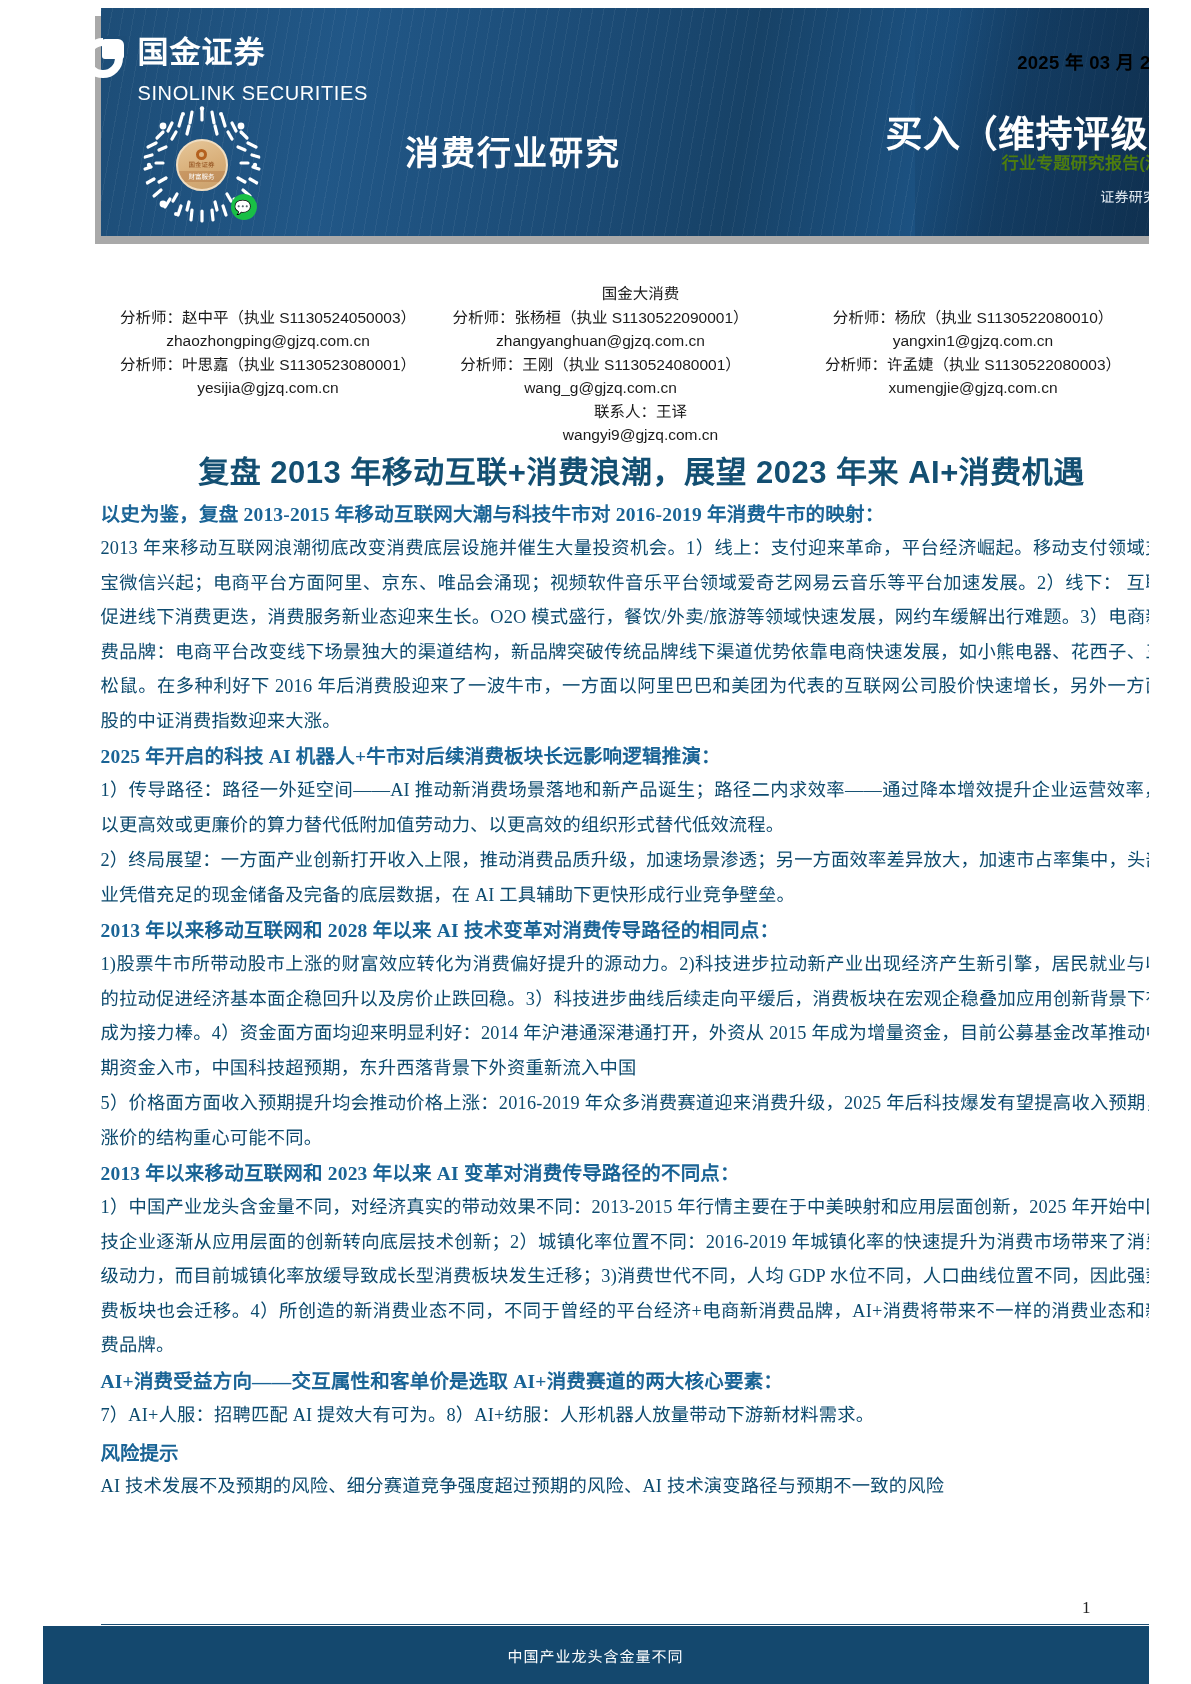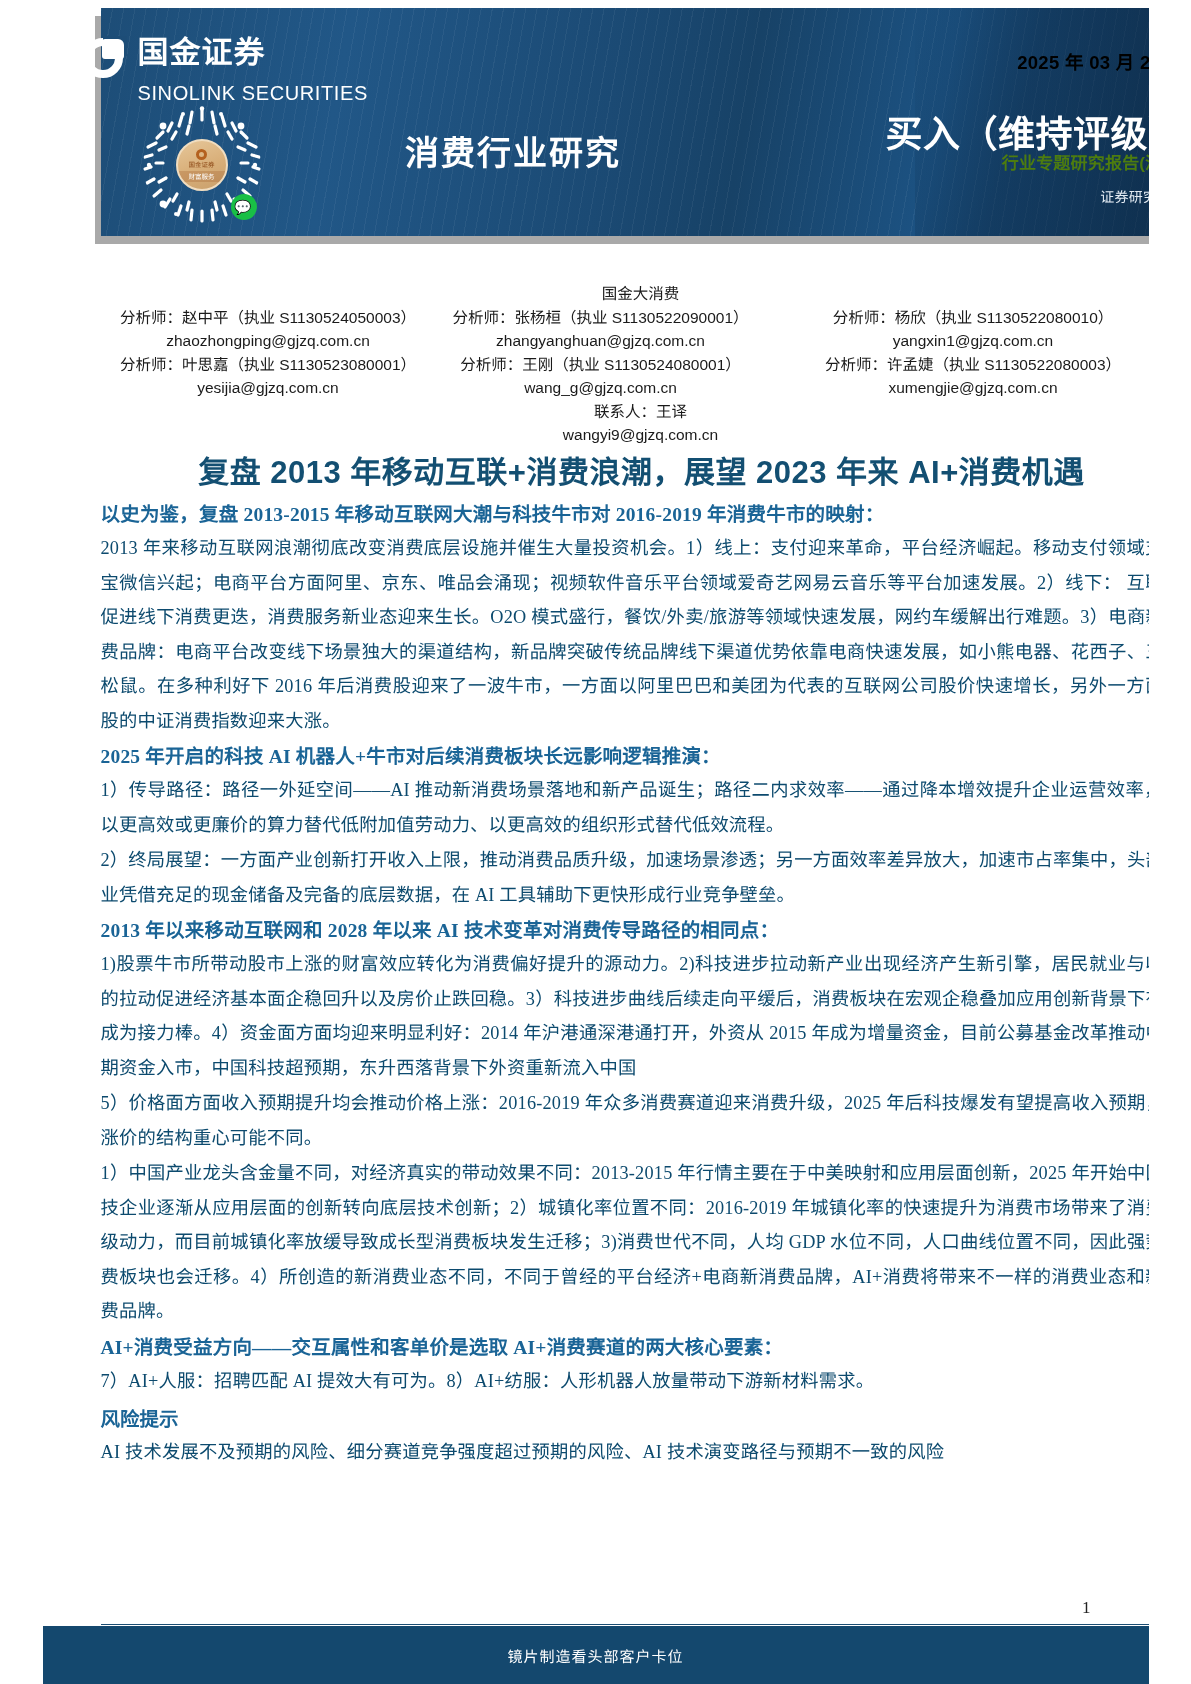--- a/index.html
+++ b/index.html
@@ -485,27 +485,28 @@
     <p class="para">2013 年来移动互联网浪潮彻底改变消费底层设施并催生大量投资机会。1）线上：支付迎来革命，平台经济崛起。移动支付领域支付宝微信兴起；电商平台方面阿里、京东、唯品会涌现；视频软件音乐平台领域爱奇艺网易云音乐等平台加速发展。2）线下： 互联网促进线下消费更迭，消费服务新业态迎来生长。O2O 模式盛行，餐饮/外卖/旅游等领域快速发展，网约车缓解出行难题。3）电商新消费品牌：电商平台改变线下场景独大的渠道结构，新品牌突破传统品牌线下渠道优势依靠电商快速发展，如小熊电器、花西子、三只松鼠。在多种利好下 2016 年后消费股迎来了一波牛市，一方面以阿里巴巴和美团为代表的互联网公司股价快速增长，另外一方面 A 股的中证消费指数迎来大涨。</p>
 
     <h2 class="sec">2025 年开启的科技 AI 机器人+牛市对后续消费板块长远影响逻辑推演：</h2>
     <p class="para">1）传导路径：路径一外延空间——AI 推动新消费场景落地和新产品诞生；路径二内求效率——通过降本增效提升企业运营效率，AI 以更高效或更廉价的算力替代低附加值劳动力、以更高效的组织形式替代低效流程。</p>
     <p class="para">2）终局展望：一方面产业创新打开收入上限，推动消费品质升级，加速场景渗透；另一方面效率差异放大，加速市占率集中，头部企业凭借充足的现金储备及完备的底层数据，在 AI 工具辅助下更快形成行业竞争壁垒。</p>
 
     <h2 class="sec">2013 年以来移动互联网和 2028 年以来 AI 技术变革对消费传导路径的相同点：</h2>
     <p class="para">1)股票牛市所带动股市上涨的财富效应转化为消费偏好提升的源动力。2)科技进步拉动新产业出现经济产生新引擎，居民就业与收入的拉动促进经济基本面企稳回升以及房价止跌回稳。3）科技进步曲线后续走向平缓后，消费板块在宏观企稳叠加应用创新背景下有望成为接力棒。4）资金面方面均迎来明显利好：2014 年沪港通深港通打开，外资从 2015 年成为增量资金，目前公募基金改革推动中长期资金入市，中国科技超预期，东升西落背景下外资重新流入中国</p>
     <p class="para">5）价格面方面收入预期提升均会推动价格上涨：2016-2019 年众多消费赛道迎来消费升级，2025 年后科技爆发有望提高收入预期，但涨价的结构重心可能不同。</p>
 
+    <h2 class="sec">2013 年以来移动互联网和 2023 年以来 AI 变革对消费传导路径的不同点：</h2>
     <p class="para">1）中国产业龙头含金量不同，对经济真实的带动效果不同：2013-2015 年行情主要在于中美映射和应用层面创新，2025 年开始中国科技企业逐渐从应用层面的创新转向底层技术创新；2）城镇化率位置不同：2016-2019 年城镇化率的快速提升为消费市场带来了消费升级动力，而目前城镇化率放缓导致成长型消费板块发生迁移；3)消费世代不同，人均 GDP 水位不同，人口曲线位置不同，因此强势消费板块也会迁移。4）所创造的新消费业态不同，不同于曾经的平台经济+电商新消费品牌，AI+消费将带来不一样的消费业态和新消费品牌。</p>
 
     <h2 class="sec">AI+消费受益方向——交互属性和客单价是选取 AI+消费赛道的两大核心要素：</h2>
     <p class="para">7）AI+人服：招聘匹配 AI 提效大有可为。8）AI+纺服：人形机器人放量带动下游新材料需求。</p>
 
     <h2 class="risk">风险提示</h2>
     <p class="para">AI 技术发展不及预期的风险、细分赛道竞争强度超过预期的风险、AI 技术演变路径与预期不一致的风险</p>
   </div>
 
   <div class="footer-page">1</div>
   <div class="footer-rule"></div>
   <div class="footer-band"></div>
-  <div class="footer-text">镜片制造看头部客户卡位</div>
+  <div class="footer-text">中国产业龙头含金量不同</div>
 
 </div>
 
 </body></html>

